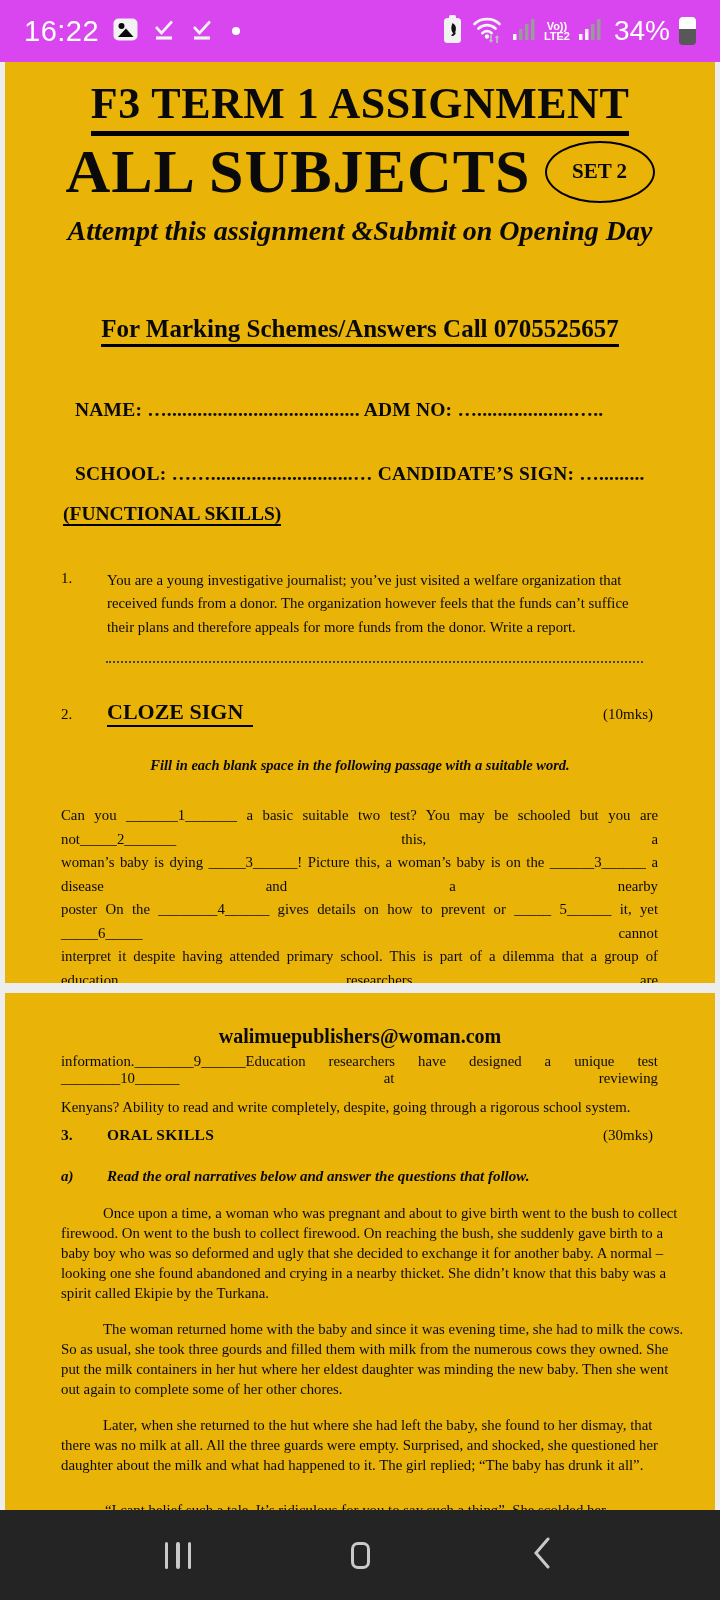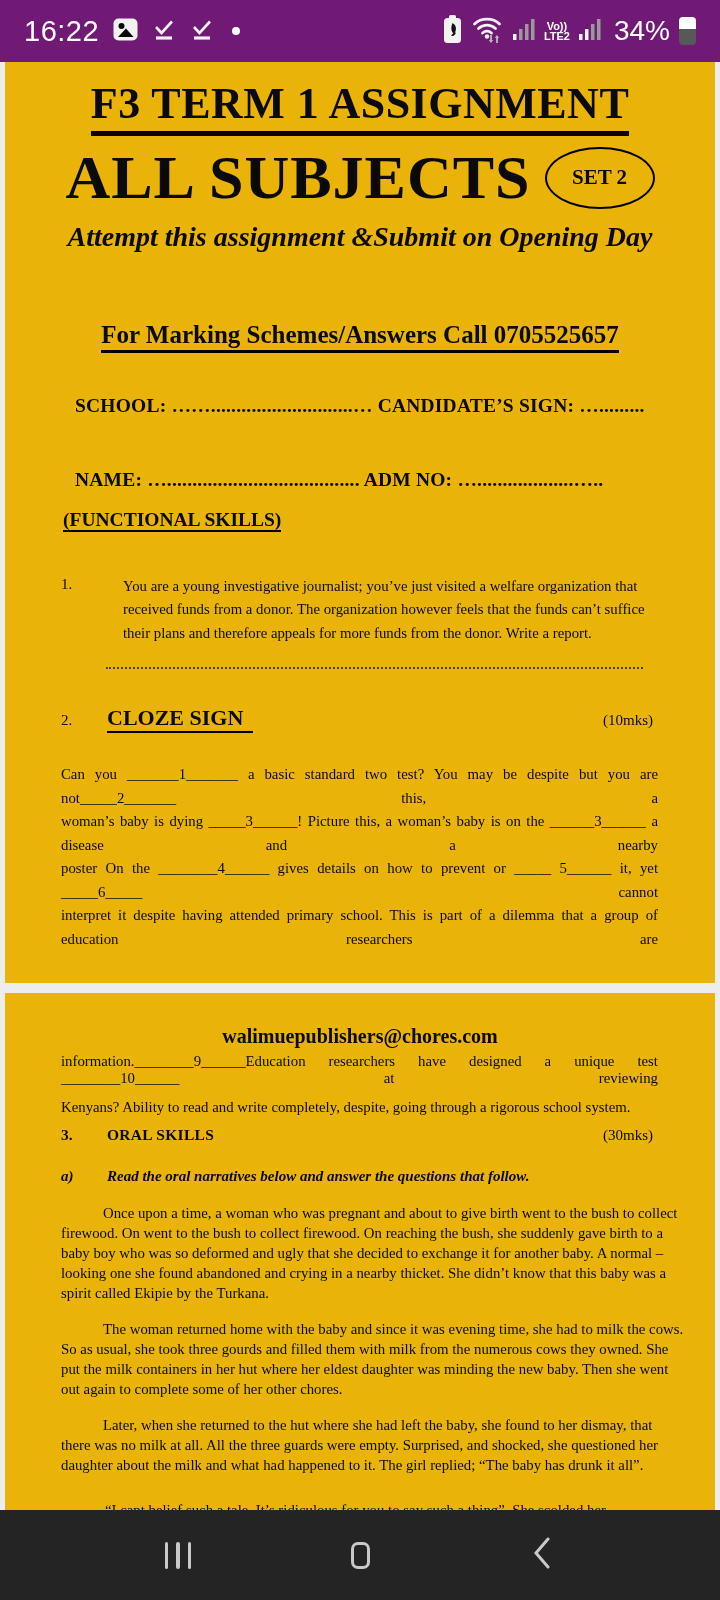--- a/index.html
+++ b/index.html
@@ -1,59 +1,59 @@
 <!DOCTYPE html>
 <html><head>
 <meta charset="utf-8">
 <style>
   * { margin:0; padding:0; box-sizing:border-box; }
   html,body { background:#000; }
   .screen { width:720px; height:1600px; background:#ededed; position:relative; overflow:hidden;
             font-family:"Liberation Serif", serif; color:#0a0a0a; margin:0 auto; }
 
   
-  .status-bar { height:62px; background:#701a75; color:#fff; display:flex; align-items:center;
+  .status-bar { height:62px; background:#d946ef; color:#fff; display:flex; align-items:center;
                 padding:16px 24px; font-family:"Liberation Sans", sans-serif; }
   .sb-left { display:flex; align-items:center; gap:14px; }
   .sb-time { font-size:29px; font-weight:400; letter-spacing:0.5px; }
   .sb-right { margin-left:auto; display:flex; align-items:center; gap:9px; }
   .sb-dot { width:8px; height:8px; border-radius:50%; background:#fff; margin-left:4px; }
   .volte { font-size:11px; line-height:10px; font-weight:700; text-align:center; letter-spacing:0; }
   .sb-batt-pct { font-size:28px; font-weight:400; margin-left:4px; }
   .battery-shell { width:17px; height:28px; border-radius:4px; overflow:hidden; background:#585858; display:flex; flex-direction:column; }
   .battery-fill { height:42%; background:#fff; }
 
   
   .page { margin:0 5px; background:#eab308; overflow:hidden; position:relative; }
   .page-1 { height:921px; }
   .page-gap { height:10px; background:#ededed; }
   .page-2 { height:517px; }
 
   .doc-title { text-align:center; margin-top:16px; }
   .doc-title span { display:inline-block; font-size:44px; font-weight:700; letter-spacing:0.5px;
                     border-bottom:5px solid #000; padding-bottom:2px; }
-  .subjects-row { display:flex; justify-content:center; align-items:center; gap:14px; margin-top:6px; }
+  .subjects-row { display:flex; justify-content:center; align-items:center; gap:14px; }
   .subjects { font-size:62px; font-weight:700; letter-spacing:1px; }
   .set-badge { border:2.5px solid #000; border-radius:50%; width:110px; height:62px;
                display:flex; align-items:center; justify-content:center;
                font-size:21px; font-weight:700; flex:0 0 auto; }
   .tagline { text-align:center; font-size:28px; font-weight:700; font-style:italic; margin-top:8px; }
 
   .marking { text-align:center; margin-top:68px; }
   .marking span { display:inline-block; font-size:25px; font-weight:700; border-bottom:3px solid #000; padding-bottom:1px; }
 
   .field-row { margin-top:52px; padding:0 70px; font-size:19.5px; font-weight:700; letter-spacing:0.2px; }
   .field-row.second { margin-top:42px; }
   .fskills { margin-top:18px; padding-left:58px; }
   .fskills span { font-size:19.5px; font-weight:700; border-bottom:2px solid #000; }
 
   .q-row { display:flex; padding:0 58px 0 56px; }
   .q1 { margin-top:44px; }
   .q-num { width:46px; flex:0 0 auto; font-size:15px; padding-top:1px; }
-  .q-text { flex:1; font-size:14.8px; line-height:1.58;margin-left:16px; }
+  .q-text { flex:1; font-size:14.8px; line-height:1.58; }
   .dotline { margin:22px 72px 0 101px; border-bottom:2px dotted #444; height:2px; }
 
   .q2-row { display:flex; align-items:baseline; padding:0 62px 0 56px; margin-top:36px; }
   .q2-title { font-size:22px; font-weight:700; border-bottom:2.5px solid #000; padding-right:10px; }
   .q-marks { margin-left:auto; font-size:15px; }
   .fill-instr { text-align:center; font-size:14.5px; font-weight:700; font-style:italic; margin-top:30px; }
 
   .cloze { margin-top:30px; padding:0 57px 0 56px; }
   .cloze-line { font-size:14.8px; line-height:23.5px; text-align:justify; text-align-last:justify; white-space:normal; }
 
@@ -163,63 +163,64 @@
     <div class="subjects-row">
       <span class="subjects">ALL SUBJECTS</span>
       <span class="set-badge">SET 2</span>
     </div>
     <div class="tagline">Attempt this assignment &amp;Submit on Opening Day</div>
 
     <div class="marking">
       <span>For Marking Schemes/Answers Call 0705525657</span>
     </div>
 
+    <div class="field-row">
+      <span>NAME:</span>
+      <span>…......................................</span>
+      <span>ADM NO:</span>
+      <span>…...................…..</span>
+    </div>
     <div class="field-row second">
       <span>SCHOOL:</span>
       <span>……............................…</span>
       <span>CANDIDATE’S SIGN:</span>
       <span>….........</span>
     </div>
-    <div class="field-row">
-      <span>NAME:</span>
-      <span>…......................................</span>
-      <span>ADM NO:</span>
-      <span>…...................…..</span>
-    </div>
 
     <div class="fskills">
       <span>(FUNCTIONAL SKILLS)</span>
     </div>
 
     <div class="q-row q1">
       <span class="q-num">1.</span>
       <span class="q-text">You are a young investigative journalist; you’ve just visited a welfare organization that received funds from a donor. The organization however feels that the funds can’t suffice their plans and therefore appeals for more funds from the donor. Write a report.</span>
     </div>
     <div class="dotline"></div>
 
     <div class="q2-row">
       <span class="q-num">2.</span>
       <span class="q2-title">CLOZE SIGN</span>
       <span class="q-marks">(10mks)</span>
     </div>
+    <div class="fill-instr">Fill  in each blank space in the following passage with a suitable word.</div>
 
     <div class="cloze">
-      <div class="cloze-line">Can you _______1_______ a basic standard two test? You may be despite but you are not_____2_______ this, a</div>
+      <div class="cloze-line">Can you _______1_______ a basic suitable two test? You may be schooled but you are not_____2_______ this, a</div>
       <div class="cloze-line">woman’s baby is dying _____3______! Picture this, a woman’s baby is on the ______3______ a disease and a nearby</div>
       <div class="cloze-line">poster On the ________4______ gives details on how to prevent or _____ 5______ it, yet _____6_____ cannot</div>
       <div class="cloze-line">interpret it despite having attended primary school. This is part of a dilemma that a group of education researchers are</div>
 
     </div>
 
   </div>
 
   <div class="page-gap"></div>
 
   <div class="page page-2">
-    <div class="email">walimuepublishers@chores.com</div>
+    <div class="email">walimuepublishers@woman.com</div>
     <div class="info-line">information.________9______Education researchers have designed a unique test ________10______ at reviewing</div>
     <div class="kenyans">Kenyans? Ability to read and write  completely, despite, going through a rigorous school system.</div>
 
     <div class="q3-row">
       <span class="q3-num">3.</span>
       <span class="q3-title">ORAL SKILLS</span>
       <span class="q-marks">(30mks)</span>
     </div>
 
     <div class="a-row">

